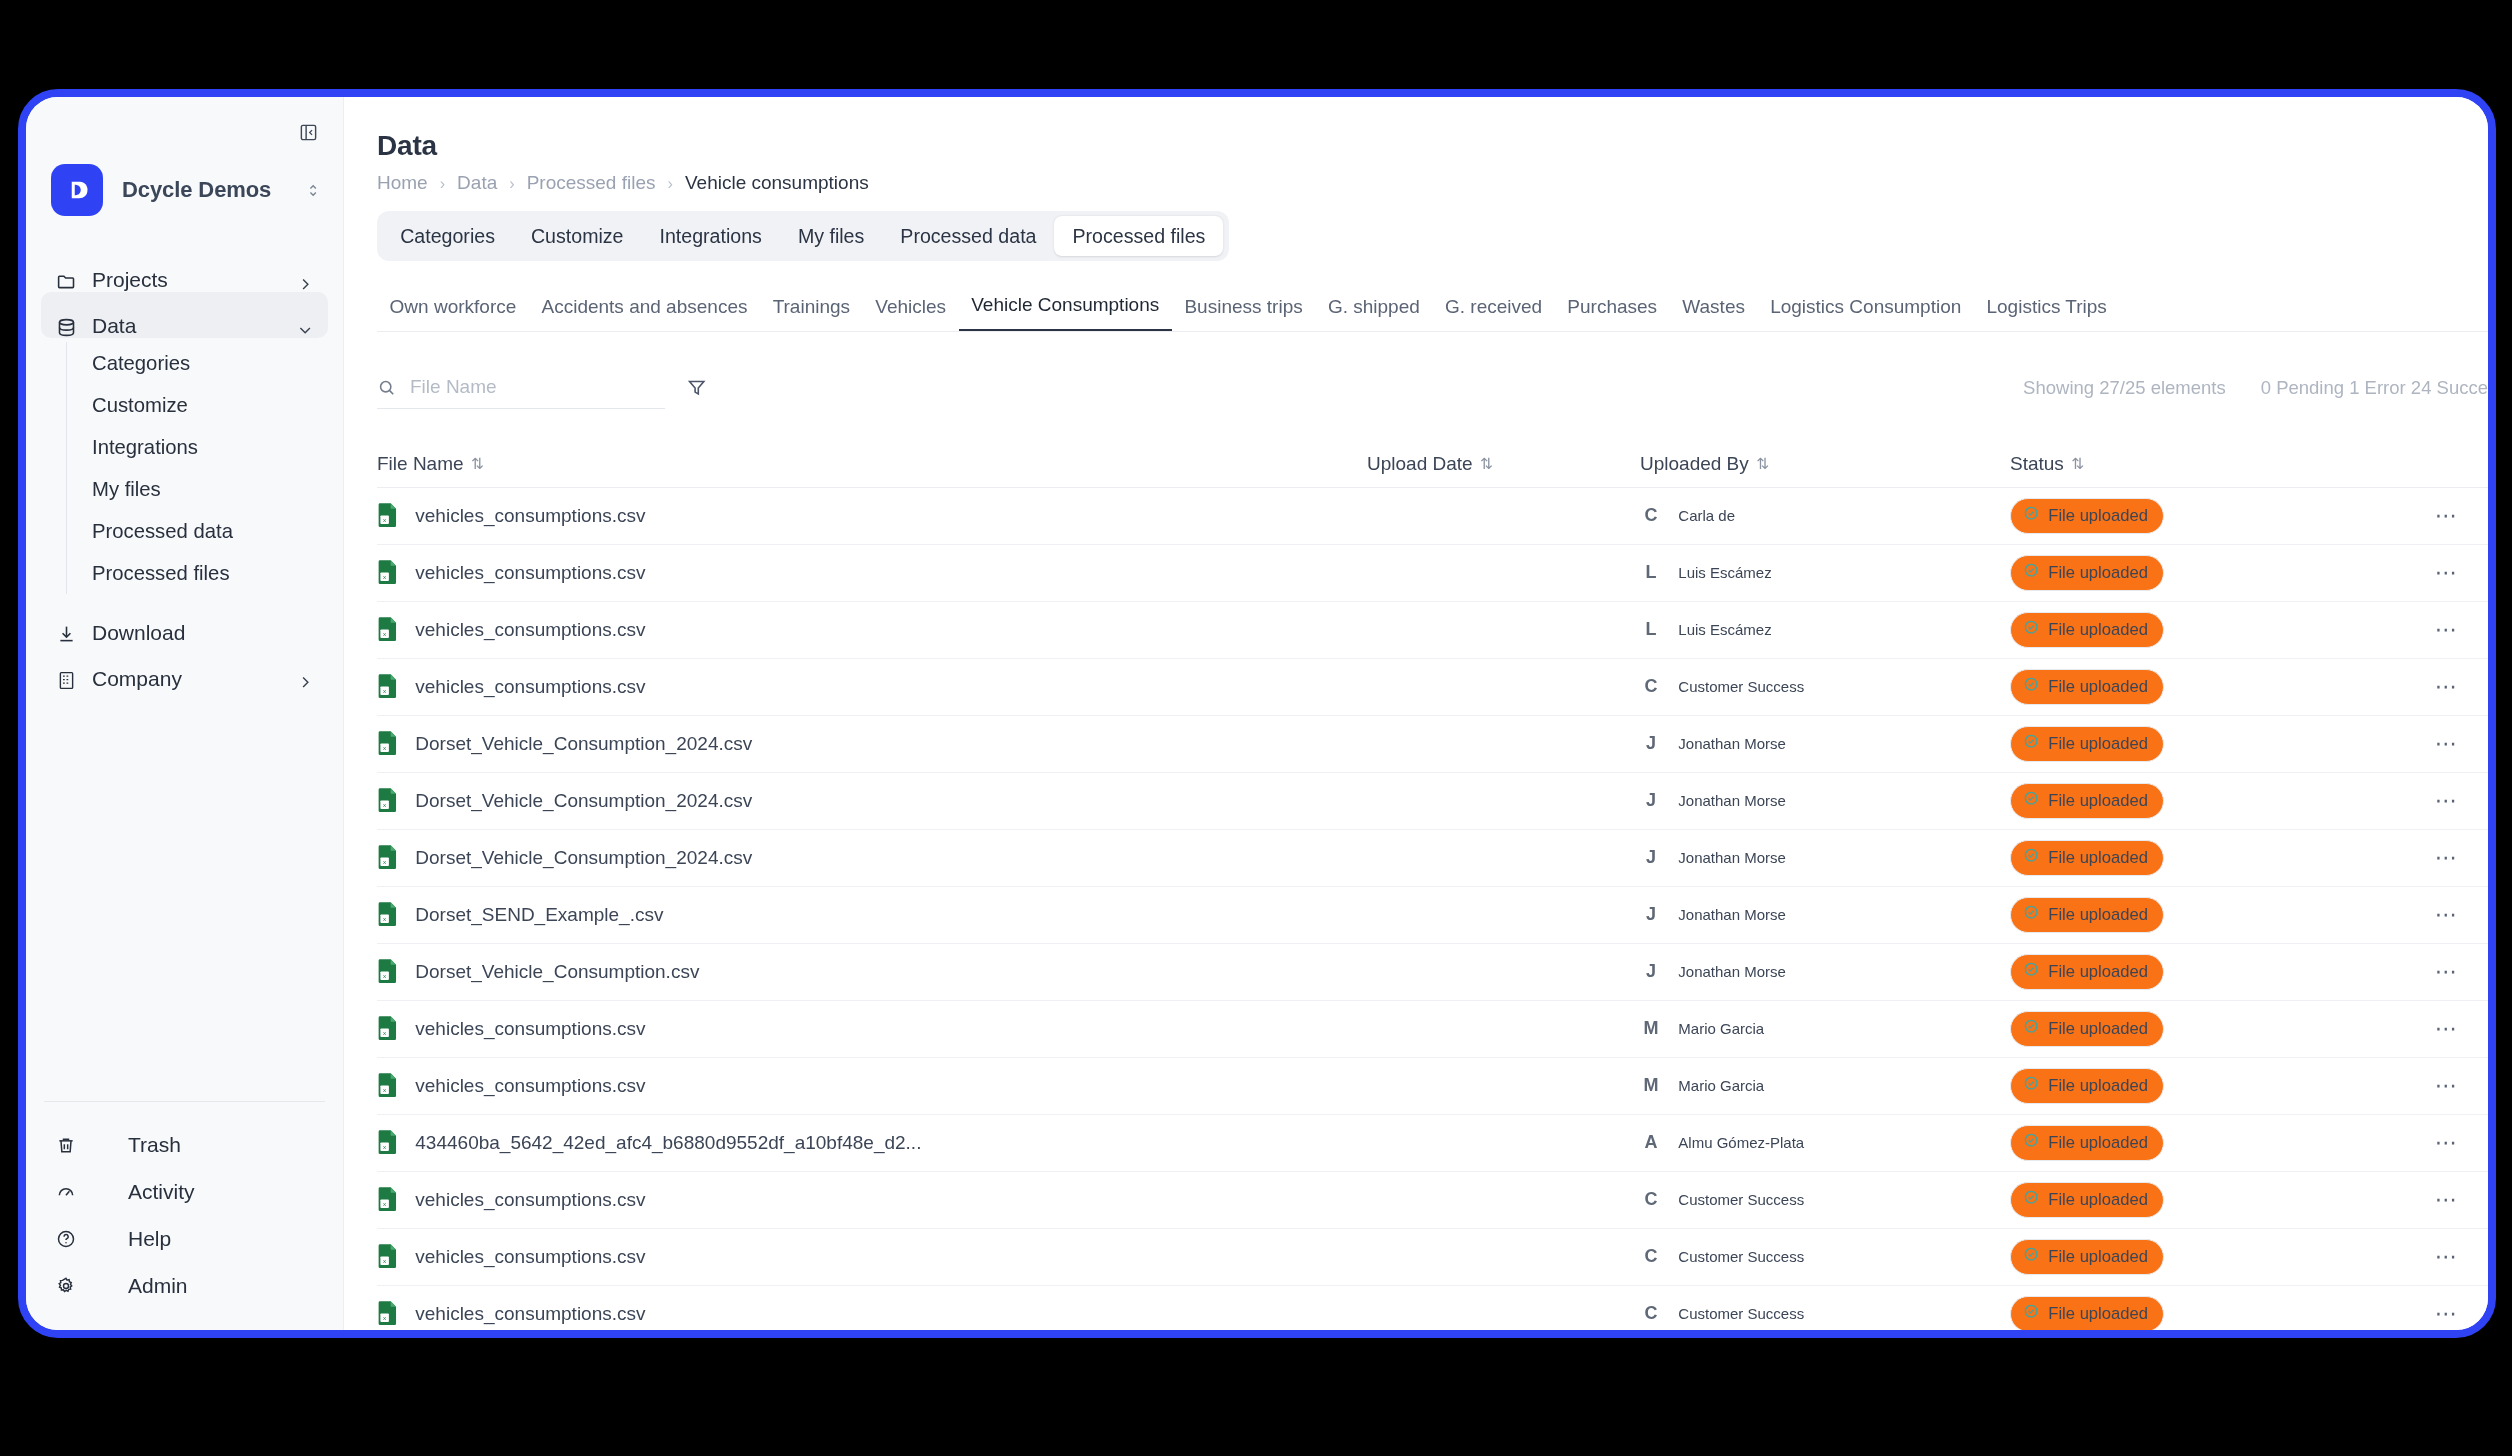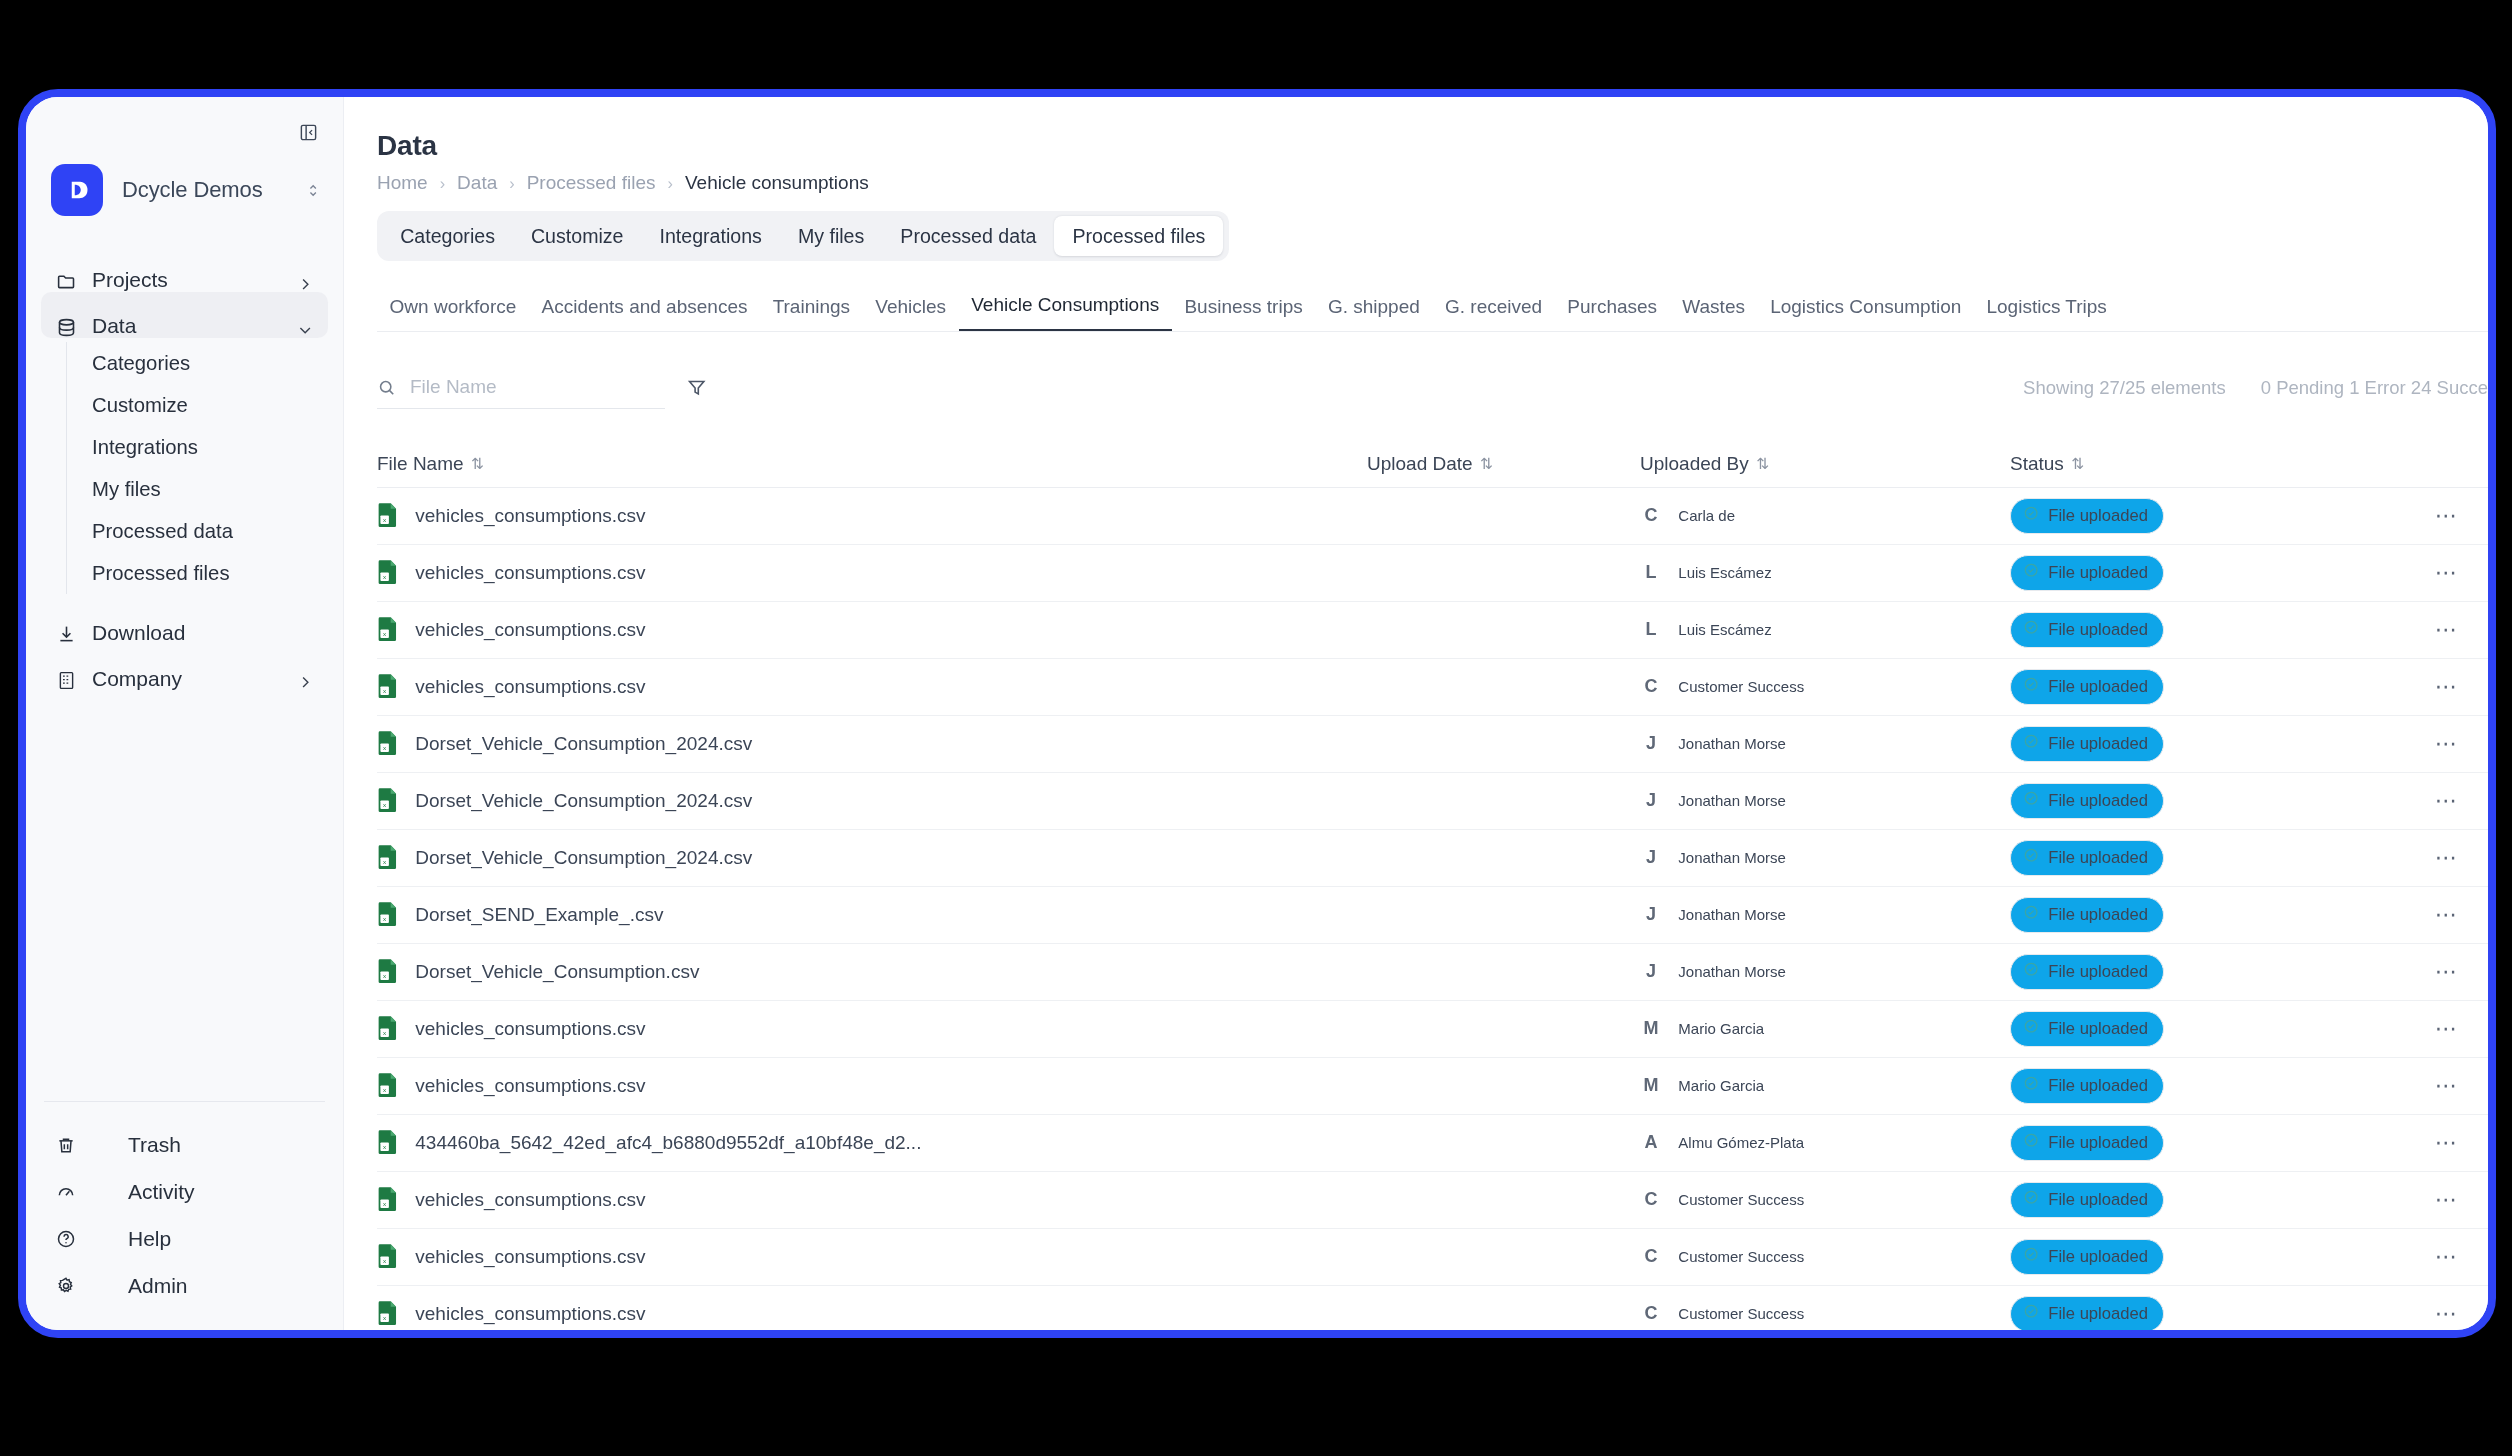--- a/index.html
+++ b/index.html
@@ -68,21 +68,21 @@
     width: 52px; height: 52px;
     border-radius: 14px;
     background: #2f43f5;
     display: flex; align-items: center; justify-content: center;
     flex: 0 0 52px;
   }
   .org-name {
     flex: 1;
     margin-left: 19px;
     font-size: 22px;
-    font-weight: 400;
+    font-weight: 700;
     color: #3b4759;
     letter-spacing: -0.1px;
   }
   .org-switch { color: #7b8495; display:flex; align-items:center; }
 
   .nav { margin-top: 22px; }
   .nav-item {
     display: flex;
     align-items: flex-end;
     height: 46px;
@@ -291,21 +291,21 @@
   .by-name { font-size: 15px; color: #3b4556; }
   .status-badge {
     display: inline-flex;
     align-items: center;
     gap: 9px;
     border: 0.7px solid #e7eaee;
     border-radius: 738px;
     padding: 6px 15px 6px 12px;
     font-size: 16.6px;
     color: #3b4556;
-    background: #0ea5e9;
+    background: #f97316;
   }
   .dots {
     color: #5a6374;
     font-size: 22px;
     letter-spacing: 1.5px;
     line-height: 1;
   }
 </style>
 </head>
 <body>

